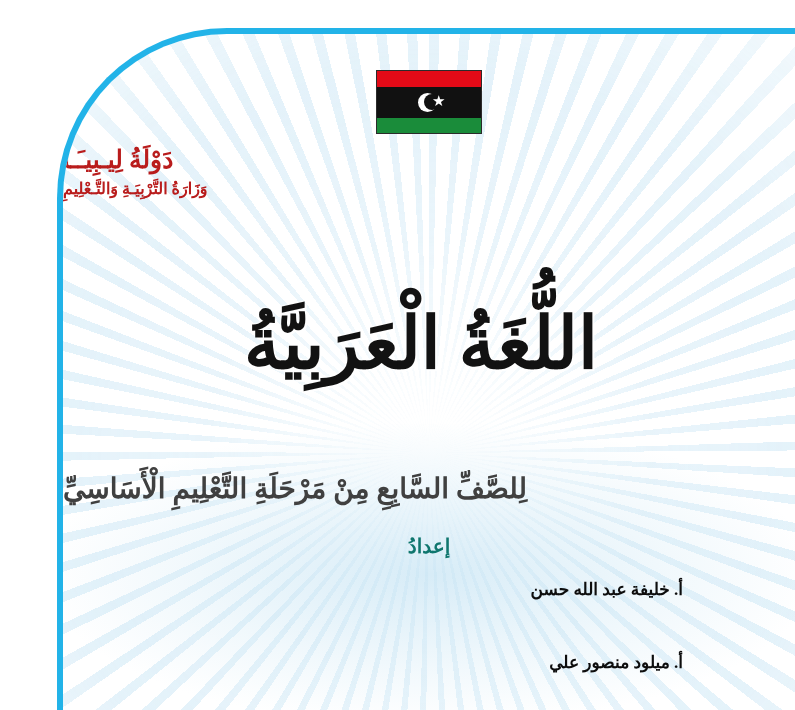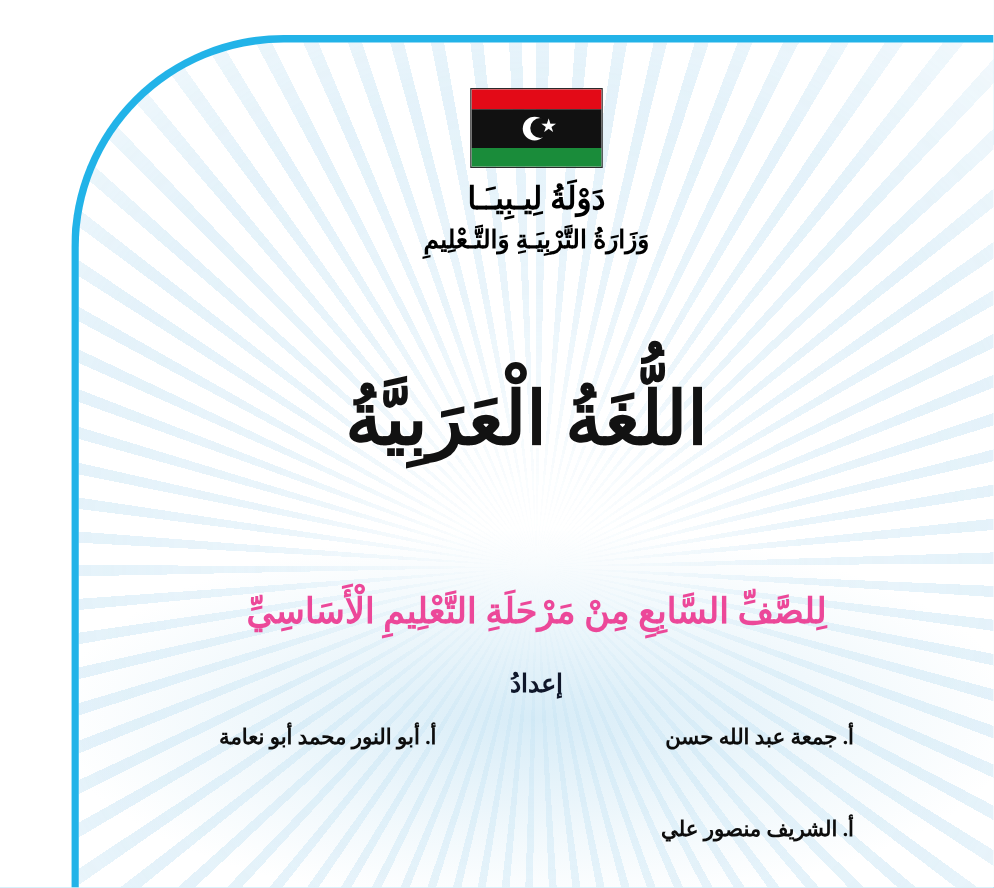--- a/index.html
+++ b/index.html
@@ -128,82 +128,82 @@
     margin-left: 3px; margin-top: -8px;
     color:#ffffff; font-size: 15px; line-height: 15px;
   }
 
   
   .ministry {
     position: absolute;
     left: 0;
     right: 0;
     top: 110px;
-    text-align: center;
-    color: #000000;
+    text-align: left;
+    color: #b91c1c;
   }
   .ministry .l1 {
     font-size: 25px;
     letter-spacing: 1px;
     font-weight: 700;
     line-height: 1.25;
   }
   .ministry .l2 {
-    font-size: 20px;
+    font-size: 16px;
     font-weight: 700;
     letter-spacing: 1px;
     line-height: 1.5;
     margin-top: 2px;
   }
   .ministry .l3 {
     font-size: 13px;
     font-weight: 700;
     letter-spacing: 0.5px;
     line-height: 1.6;
     margin-top: 1px;
   }
 
   
   .big-title {
     position: absolute;
     left: 0;
     right: 16px;
     top: 262px;
     text-align: center;
-    font-size: 59px;
+    font-size: 72px;
     line-height: 1.35;
     font-weight: 700;
     color: #121212;
     text-shadow: 2px 2px 0 rgba(255,255,255,0.85), -1px -1px 0 rgba(255,255,255,0.7);
     white-space: nowrap;
   }
 
   
   .subtitle {
     position: absolute;
     left: 0;
     right: 0;
     top: 438px;
-    text-align: center;
+    text-align: left;
     font-size: 28px;
     font-weight: 700;
-    color: #ec4899;
+    color: #404040;
     white-space: nowrap;
   }
 
   
   .prep {
     position: absolute;
     left: 0;
     right: 0;
     top: 500px;
     text-align: center;
     font-size: 20px;
     font-weight: 700;
-    color: #0f172a;
+    color: #0f766e;
   }
 
   
   .authors {
     position: absolute;
     left: 112px;
     right: 112px;
     top: 545px;
   }
   .author-row {
@@ -250,27 +250,26 @@
       </div>
 
       <div class="big-title">اللُّغَةُ الْعَرَبِيَّةُ</div>
 
       <div class="subtitle">لِلصَّفِّ السَّابِعِ مِنْ مَرْحَلَةِ التَّعْلِيمِ الْأَسَاسِيِّ</div>
 
       <div class="prep">إعدادُ</div>
 
       <div class="authors">
         <div class="author-row">
-          <div class="author-cell right">أ. جمعة عبد الله حسن</div>
-          <div class="author-cell left">أ. أبو النور محمد أبو نعامة</div>
+          <div class="author-cell right">أ. خليفة عبد الله حسن</div>
         </div>
         <div class="author-row">
         </div>
         <div class="author-row">
-          <div class="author-cell left">أ. الشريف منصور علي</div>
+          <div class="author-cell left">أ. ميلود منصور علي</div>
         </div>
       </div>
 
     </div>
   </div>
 
   <div class="frame"></div>
 </div>
 
 </body></html>

